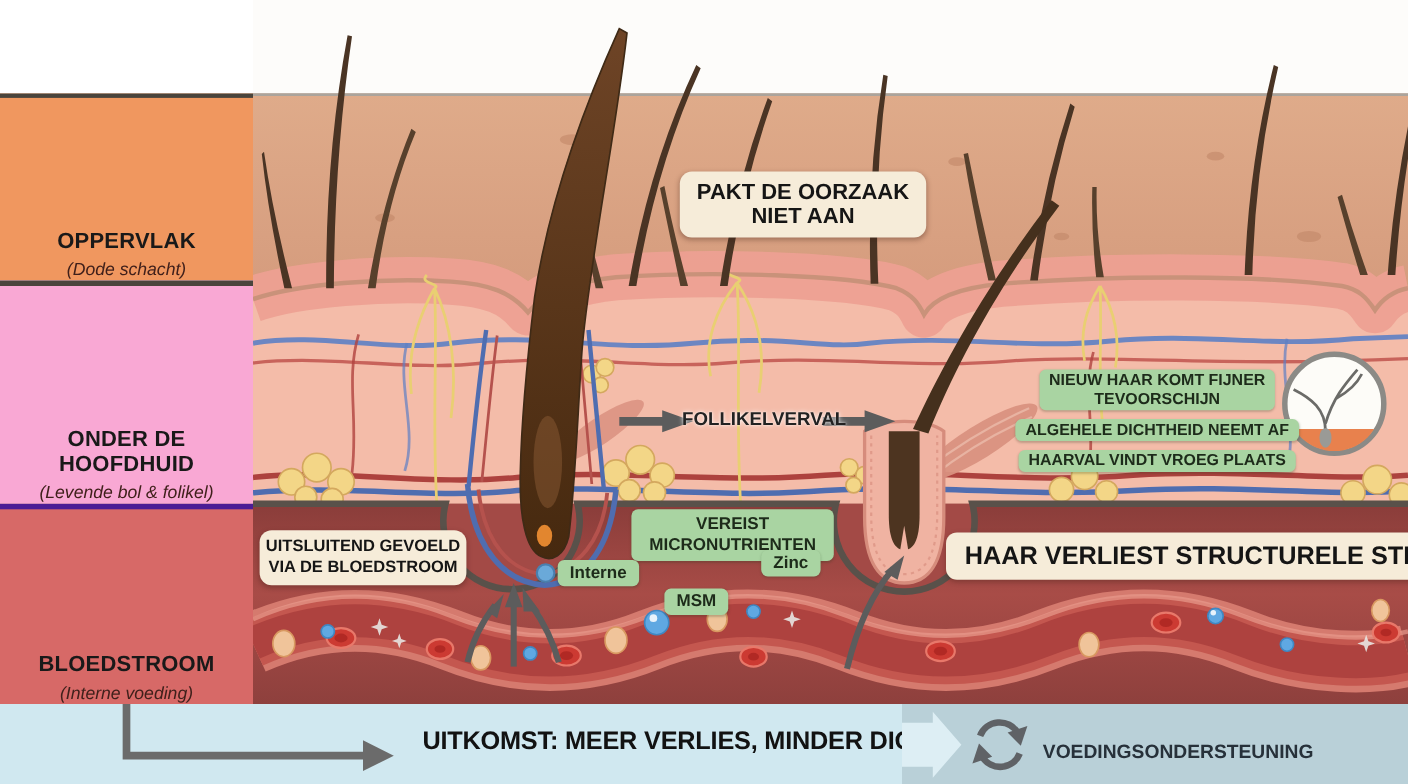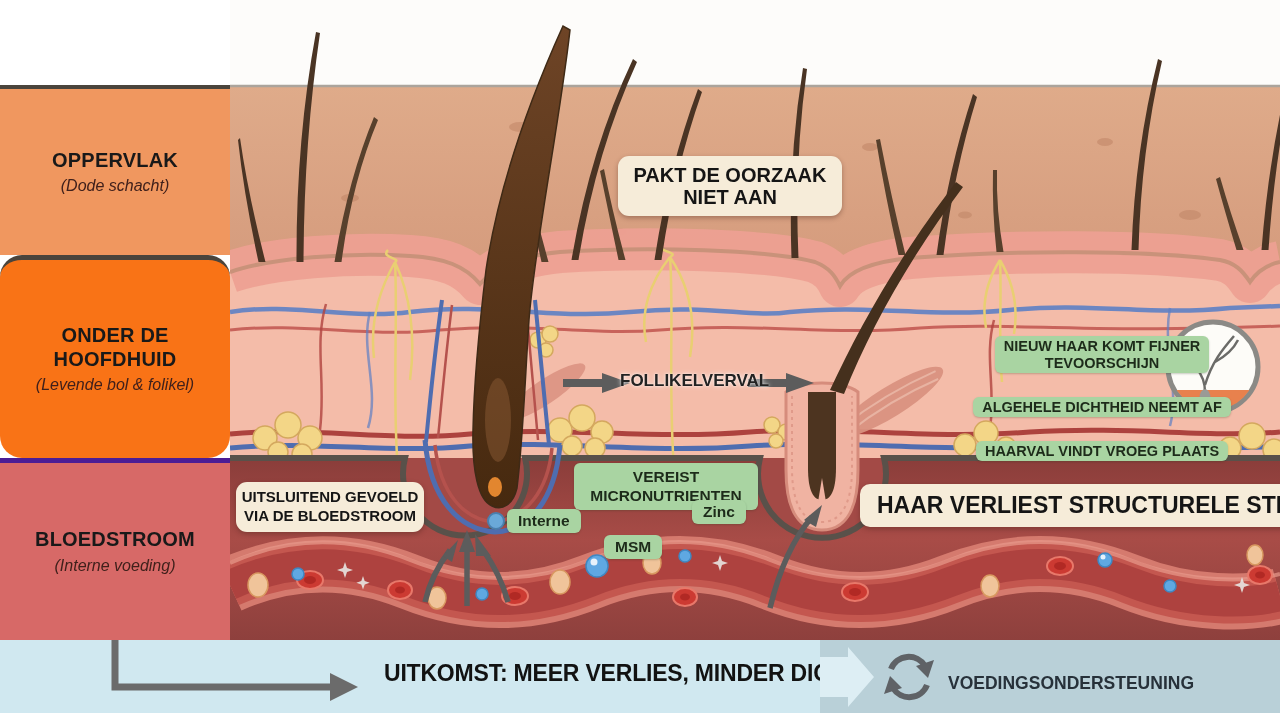--- a/index.html
+++ b/index.html
@@ -6,38 +6,38 @@
   body{
     width:1280px;height:713px;position:relative;overflow:hidden;
     background:#ffffff;
     font-family:"Liberation Sans","DejaVu Sans",sans-serif;
     -webkit-font-smoothing:antialiased;
   }
   .abs{position:absolute;}
   
   .sidebar{left:0;top:85px;width:230px;height:555px;z-index:30;}
   .side-sec{position:absolute;left:0;width:230px;display:flex;flex-direction:column;
-    justify-content:center;align-items:center;text-align:center;box-sizing:border-box;}
+    justify-content:flex-end;align-items:center;text-align:center;box-sizing:border-box;}
   .side-sec .t{font-size:20px;font-weight:800;color:#191919;letter-spacing:.2px;line-height:1.18;padding:0 14px;}
   .side-sec .s{font-size:16px;color:#40201b;margin-top:5px;font-style:italic;}
   .sec0{top:0;height:170px;background:#f0975f;border-top:4px solid #4a443c;}
-  .sec1{top:170px;height:203px;background:#f97316;border-top:5px solid #4a443c;border-radius:22px;}
+  .sec1{top:170px;height:203px;background:#f9a8d4;border-top:5px solid #4a443c;}
   .sec2{top:373px;height:182px;background:#d76967;border-top:5px solid #4c1d95;}
   
   .illus{left:230px;top:0;width:1050px;height:640px;z-index:1;}
   
   .cream{background:#f6ecd9;border-radius:11px;box-shadow:0 2px 5px rgba(60,30,20,.35);
     color:#151515;font-weight:800;text-align:center;z-index:20;}
   .green{background:#a9d4a2;border-radius:6px;color:#1d2b1a;font-weight:800;
     box-shadow:0 1px 2px rgba(40,60,30,.25);white-space:nowrap;z-index:20;}
   .lbl-cause{left:618px;top:156px;width:212px;padding:8px 6px;font-size:20px;line-height:1.1;}
   .lbl-follikel{left:620px;top:371px;width:130px;text-align:center;font-weight:800;font-size:17px;
     color:#222;z-index:20;text-shadow:0 0 5px rgba(255,255,255,.85),0 0 2px rgba(255,255,255,.7);}
-  .green-stack{left:968px;top:336px;width:268px;display:flex;flex-direction:column;align-items:center;
-    gap:24px;z-index:20;}
+  .green-stack{left:918px;top:336px;width:268px;display:flex;flex-direction:column;align-items:center;
+    gap:8px;z-index:20;}
   .green-stack .green{font-size:14.5px;padding:2px 9px;text-align:center;}
   .lbl-blood{left:236px;top:482px;width:180px;padding:6px 4px;font-size:15px;line-height:1.25;}
   .lbl-micro{left:540px;top:463px;width:172px;font-size:15.5px;line-height:1.25;text-align:center;
     padding:4px 6px;font-weight:800;margin-left:34px;}
   .tag{font-size:15.5px;font-weight:600;padding:3px 11px;}
   .tag-biotin{left:507px;top:509px;}
   .tag-msm{left:604px;top:535px;}
   .tag-zinc{left:692px;top:500px;}
   .lbl-strength{left:860px;top:484px;padding:8px 17px;font-size:23px;white-space:nowrap;border-radius:10px;}
   

